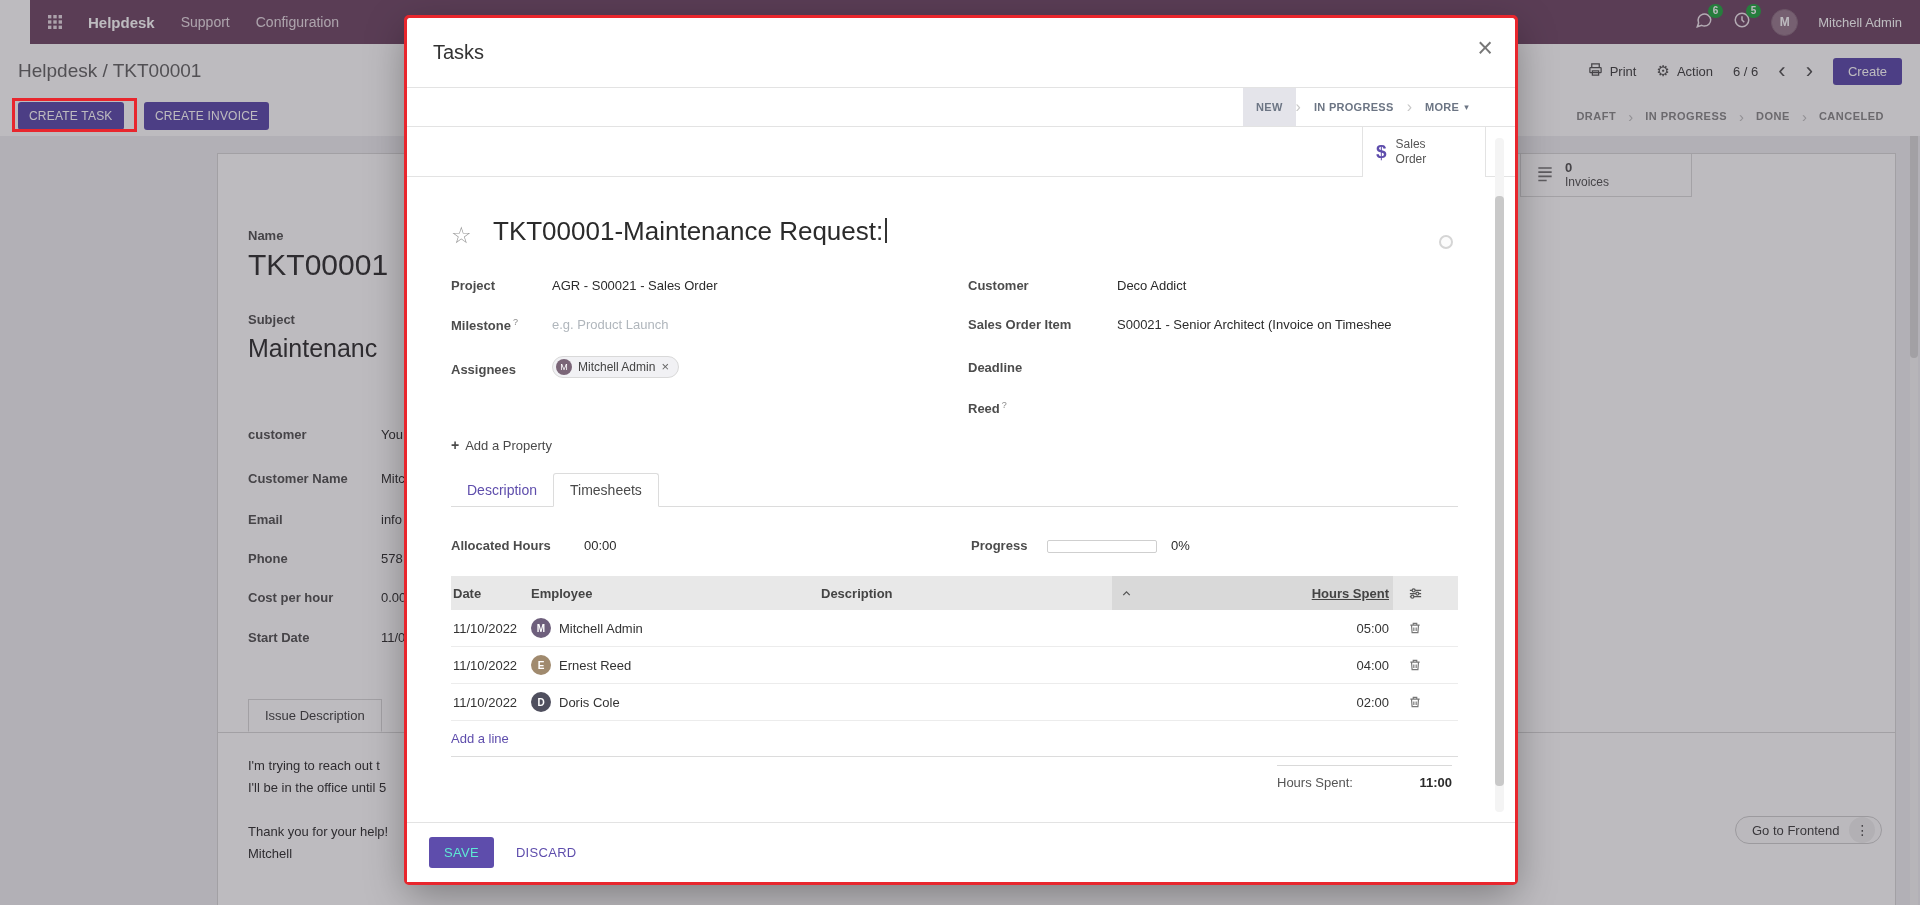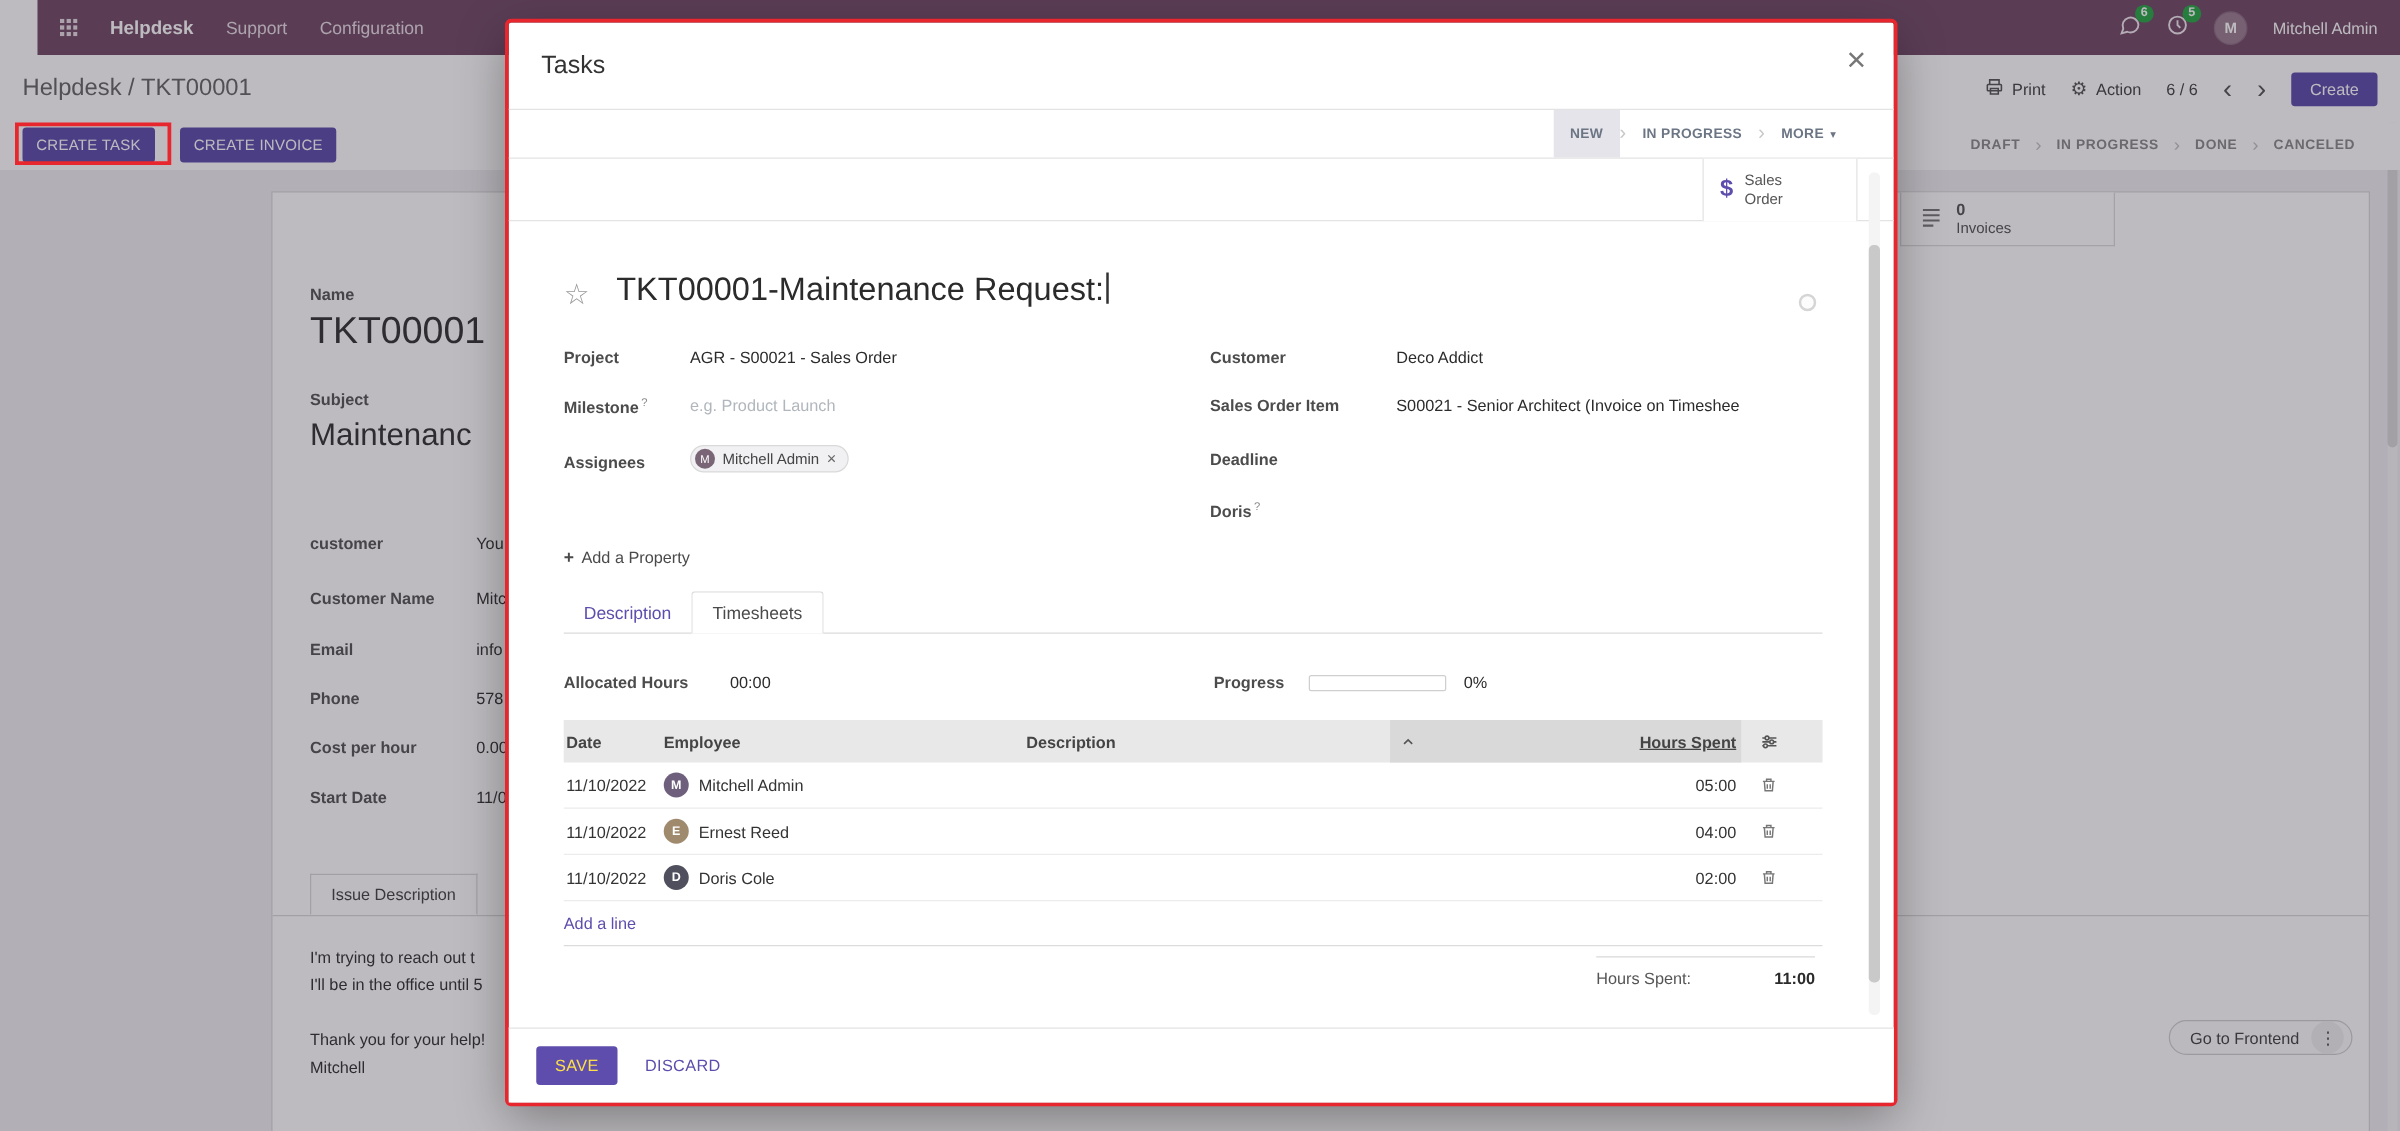--- a/index.html
+++ b/index.html
@@ -135,21 +135,21 @@
   .addline-link { color:#5E4DAC; font-size:13px; cursor:pointer; }
   .t-total { position:absolute; left:870px; top:747px; width:175px; border-top:1px solid #d9d9d9; padding-top:9px; display:flex; justify-content:space-between;align-items:flex-end; }
   .total-lbl { font-size:13px; color:#555; }
   .total-val { font-size:13px; font-weight:700; color:#2b2b2b; }
 
   
   .m-scroll { position:absolute; right:11px; top:120px; width:9px; height:674px; background:#f4f4f4; border-radius:4px; }
   .m-scroll-thumb { position:absolute; top:58px; width:9px; height:590px; background:#c9c9c9; border-radius:4px; cursor:pointer; }
 
   .m-footer { position:absolute; bottom:0; left:0; right:0; height:60px; border-top:1px solid #e3e3e3; display:flex; align-items:center; gap:22px; padding-left:22px; background:#fff; }
-  .save-btn { background:#5E4DAC; color:#fde047; font-size:13px; padding:8px 15px; border-radius:3px; cursor:pointer; letter-spacing:.3px; }
+  .save-btn { background:#5E4DAC; color:#5eead4; font-size:13px; padding:8px 15px; border-radius:3px; cursor:pointer; letter-spacing:.3px; }
   .discard-btn { color:#5E4DAC; font-size:13px; font-weight:500; cursor:pointer; letter-spacing:.3px; }
 </style>
 </head>
 <body>
 
 <div class="screen">
 
   <div class="topbar">
     <div class="tb-left">
       <span class="apps-icon">
@@ -321,21 +321,21 @@
     </span>
 
     <span class="flabel" style="left:561px;top:260px;">Customer</span>
     <span class="fvalue" style="left:710px;top:260px;">Deco Addict</span>
 
     <span class="flabel" style="left:561px;top:299px;">Sales Order Item</span>
     <span class="fvalue clip" style="left:710px;top:299px;">S00021 - Senior Architect (Invoice on Timeshee</span>
 
     <span class="flabel" style="left:561px;top:342px;">Deadline</span>
 
-    <span class="flabel" style="left:561px;top:382px;"><span>Doris</span><span class="fhelp">?</span></span>
+    <span class="flabel" style="left:561px;top:382px;"><span>Reed</span><span class="fhelp">?</span></span>
 
     <span class="m-addprop">
       <span class="addprop-plus">+</span>
       <span>Add a Property</span>
     </span>
 
     <div class="m-tabs">
       <span class="tab">Description</span>
       <span class="tab active">Timesheets</span>
     </div>

